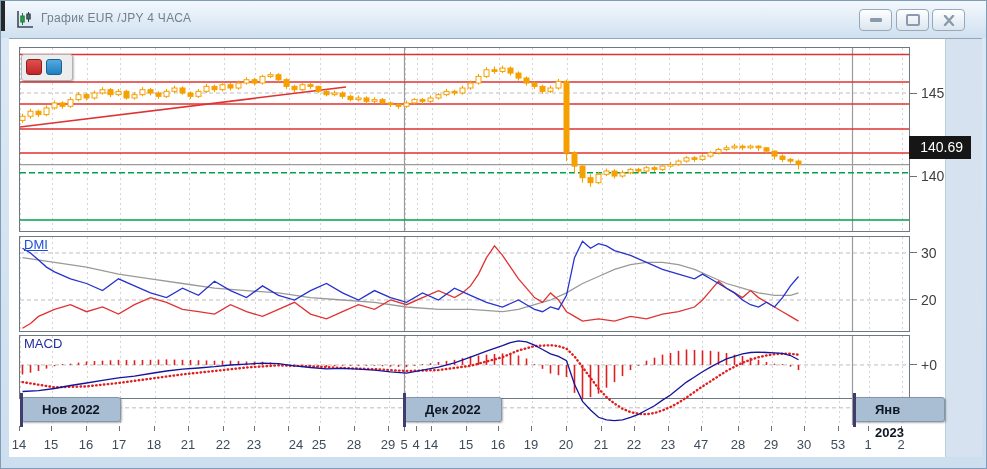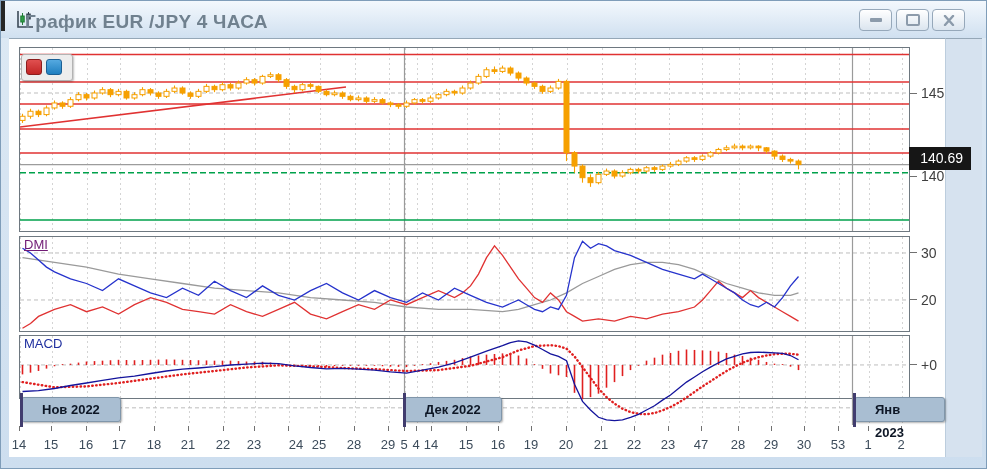--- a/index.html
+++ b/index.html
@@ -4,36 +4,36 @@
 <style>
   html,body{margin:0;padding:0;}
   body{width:987px;height:469px;position:relative;overflow:hidden;
        font-family:"Liberation Sans",sans-serif;background:#e9eff6;}
   .window{position:absolute;inset:0;background:linear-gradient(#dcе8f4,#cfdff0);
           background:linear-gradient(#dde9f4,#cddeef);border:1px solid #7f9db9;box-sizing:border-box;}
   .titlebar{position:absolute;left:0;top:0;right:0;height:37px;
             background:linear-gradient(#f3f8fd,#d0e0f0);}
   .left-notch{position:absolute;left:0;top:0;width:4px;height:30px;background:#262626;}
   .app-icon{position:absolute;left:14px;top:9px;}
-  .win-title{position:absolute;left:24px;top:10px;font-size:19px;color:#70818f;letter-spacing:.3px;font-weight:bold;}
+  .win-title{position:absolute;left:40px;top:10px;font-size:12px;color:#70818f;letter-spacing:.3px;}
   .winbtn{position:absolute;top:8px;width:31px;height:20px;border-radius:4px;
           background:linear-gradient(#ffffff,#dbe5ef);border:1px solid #96a8ba;
           box-shadow:inset 0 1px 0 #fff;display:flex;align-items:center;justify-content:center;}
   .glyph-min{width:12px;height:4px;background:#8c9bab;border-radius:1px;}
   .glyph-rest{width:10px;height:8px;border:2px solid #8c9bab;border-radius:2px;}
 
   .sheet{position:absolute;left:8px;top:37px;width:936px;height:419px;background:#ffffff;
          border-top:1px solid #95a7b7;box-sizing:border-box;}
   .right-strip{position:absolute;left:944px;top:37px;width:37px;height:419px;
                background:#d6e2ef;border-left:1px solid #bccddd;border-top:1px solid #95a7b7;box-sizing:border-box;}
 
   .panel{position:absolute;left:10px;width:891px;background:#fff;border:1px solid #6e7880;box-sizing:border-box;}
   .panel svg{position:absolute;left:0;top:0;display:block;}
   .panel-label{position:absolute;left:4px;top:0px;font-size:13px;z-index:3;}
-  .dmi-label{color:#701a75;text-decoration:underline;}
+  .dmi-label{color:#1d4ed8;text-decoration:underline;}
   .macd-label{color:#1f2f9f;}
 
   .mini-toolbar{position:absolute;left:1px;top:6px;width:50px;height:25px;background:#ededed;
                 border:1px solid #b3b3b3;border-radius:3px;box-shadow:1px 1px 2px rgba(0,0,0,.25);z-index:4;}
   .tbtn{position:absolute;top:4px;width:16px;height:16px;border-radius:3px;box-sizing:border-box;}
   .tbtn.red{left:4px;background:linear-gradient(#e05050,#c22525);border:1px solid #8c1d1d;}
   .tbtn.blue{left:24px;background:linear-gradient(#55a9e0,#1f7fc0);border:1px solid #1b5f94;}
 
   .yaxis{position:absolute;left:901px;top:0;width:43px;height:419px;}
   .ylab{position:absolute;left:11px;font-size:14px;color:#3f3f3f;white-space:nowrap;}
@@ -497,21 +497,21 @@
           <line x1="754.5" y1="28.951807228915662" x2="754.5" y2="27.665060240963854" stroke="#e02020" stroke-width="1.6"></line>
           <line x1="762.5" y1="28.951807228915662" x2="762.5" y2="28.093975903614457" stroke="#e02020" stroke-width="1.6"></line>
           <line x1="770.5" y1="28.951807228915662" x2="770.5" y2="30.667469879518077" stroke="#e02020" stroke-width="1.6"></line>
           <line x1="778.5" y1="28.951807228915662" x2="778.5" y2="34.09879518072289" stroke="#e02020" stroke-width="1.6"></line>
           <polyline points="2.5,46.1 34.5,51.3 66.5,50.4 98.5,47.0 130.5,42.7 162.5,38.4 194.5,35.0 226.5,31.5 258.5,29.4 290.5,30.2 322.5,32.0 354.5,33.2 386.5,35.0 418.5,34.1 450.5,29.8 482.5,21.2 498.5,14.4 514.5,10.1 530.5,9.2 538.5,10.1 546.5,12.7 554.5,20.4 562.5,31.1 570.5,41.8 578.5,52.5 586.5,61.1 594.5,67.6 602.5,72.7 610.5,76.1 618.5,77.8 626.5,78.3 634.5,77.0 642.5,74.4 650.5,71.0 658.5,66.7 666.5,61.5 674.5,56.0 682.5,50.4 690.5,45.3 698.5,40.1 706.5,35.0 714.5,30.7 722.5,26.8 730.5,23.8 738.5,21.2 746.5,19.5 754.5,18.2 762.5,17.8 770.5,17.8 778.5,18.7" fill="none" stroke="#e02020" stroke-width="2.4" stroke-linecap="round" stroke-dasharray="0.5,3.4"></polyline>
           <polyline points="2.5,55.5 18.5,54.7 34.5,52.5 50.5,49.5 66.5,47.0 82.5,44.4 98.5,41.8 114.5,40.1 130.5,37.5 146.5,35.0 162.5,33.2 178.5,32.0 194.5,30.7 210.5,29.0 226.5,28.1 242.5,27.2 258.5,27.7 274.5,29.8 290.5,31.5 306.5,32.8 322.5,32.4 338.5,33.2 354.5,34.1 370.5,35.8 386.5,37.1 402.5,34.1 418.5,31.1 434.5,26.8 450.5,21.2 466.5,15.2 482.5,9.7 490.5,6.6 498.5,4.9 506.5,5.8 514.5,9.2 522.5,13.5 530.5,17.8 538.5,20.4 546.5,24.7 554.5,48.3 562.5,65.4 570.5,74.0 578.5,81.3 586.5,83.9 594.5,84.7 602.5,83.9 610.5,81.3 618.5,78.3 626.5,74.0 634.5,69.7 642.5,64.1 650.5,59.0 658.5,52.5 666.5,46.1 674.5,41.0 682.5,35.8 690.5,31.1 698.5,26.8 706.5,22.9 714.5,20.4 722.5,17.8 730.5,16.5 738.5,16.1 746.5,16.5 754.5,16.9 762.5,17.4 770.5,19.5 778.5,23.8" fill="none" stroke="#14149c" stroke-width="1.3"></polyline>
         </svg>
     </div>
 
     <div class="yaxis" id="yaxis">
-      <div class="price-marker" style="top: 108px;">140.69</div>
+      <div class="price-marker" style="top: 97px;">140.69</div>
     <div class="ytick" style="top: 53.5027px;"></div>
         <span class="ylab" style="top: 46.0027px;">145.00</span>
         <div class="ytick" style="top: 136.534px;"></div>
         <span class="ylab" style="top: 129.034px;">140.00</span>
         <div class="ytick" style="top: 213.48px;"></div>
         <span class="ylab" style="top: 205.98px;">30</span>
         <div class="ytick" style="top: 260.48px;"></div>
         <span class="ylab" style="top: 252.98px;">20</span>
         <div class="ytick" style="top: 325.452px;"></div>
         <span class="ylab" style="top: 317.952px;">+0</span>

